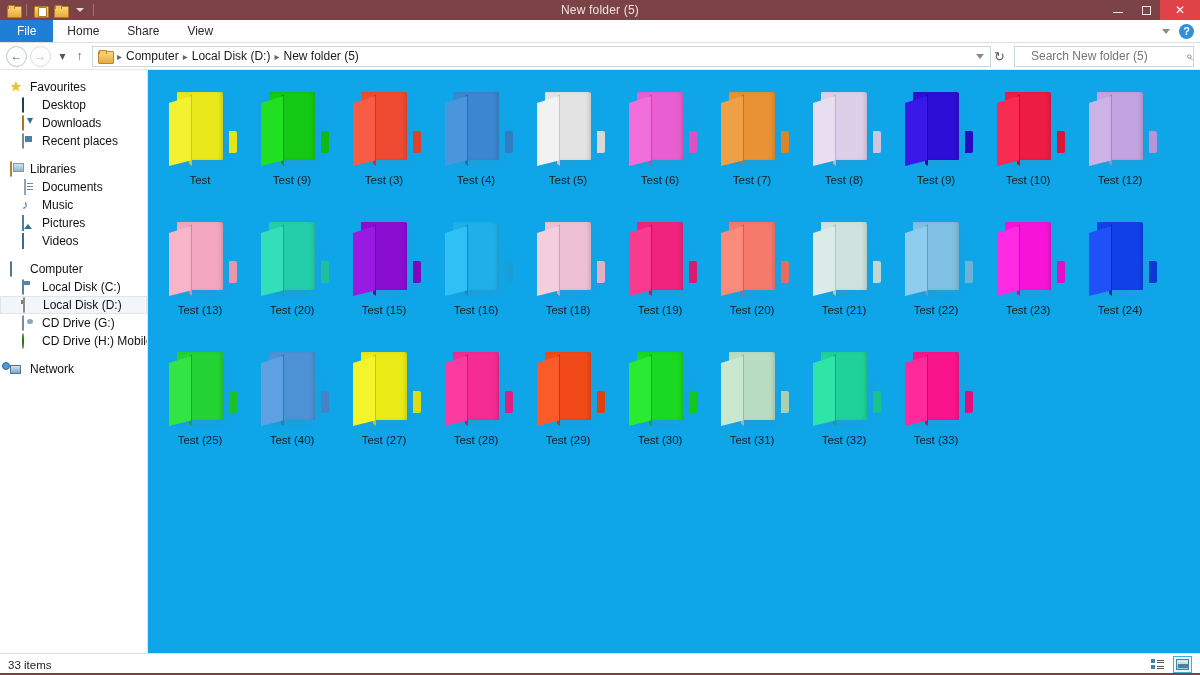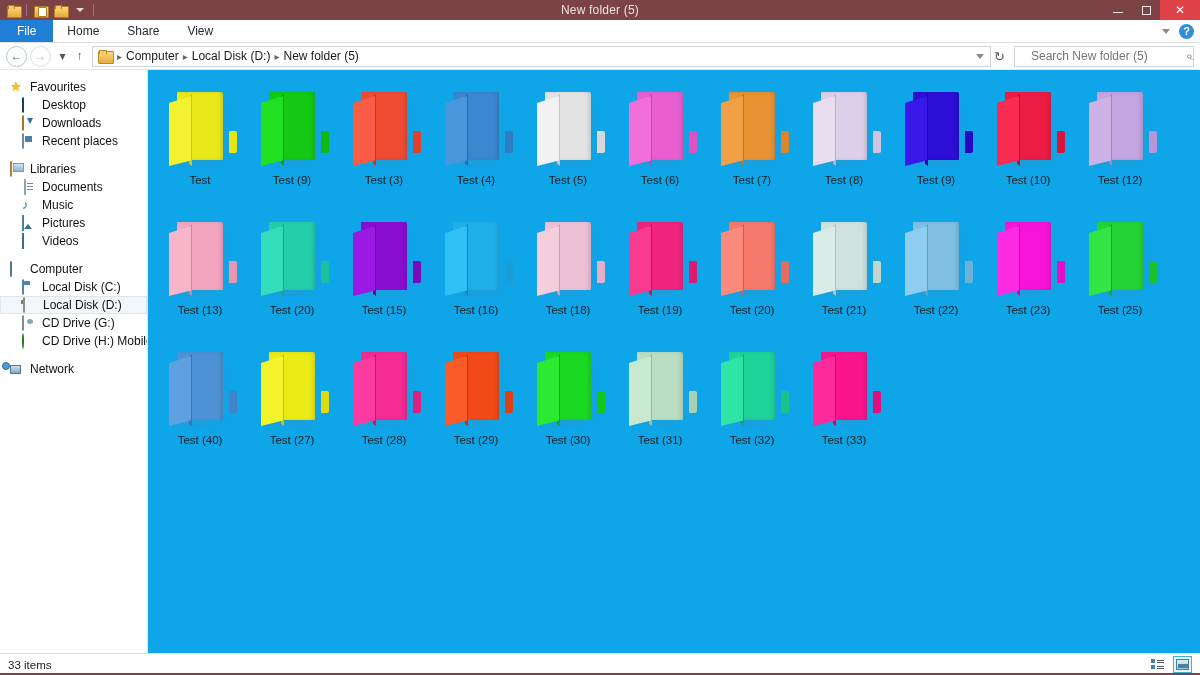--- a/index.html
+++ b/index.html
@@ -615,20 +615,32 @@
                 <span class="ftab"></span>
                 <span class="fback"></span>
                 <span class="fspine"></span>
                 <span class="ffront"></span>
               </div>
             </div>
             <div class="label">Test (23)</div>
           </div>
           <div class="item">
             <div class="icon-wrap">
+              <div class="folder" style="--c-main: #1040e8; --c-front: #1f50f8; --c-tab: #0b37d2; --c-spine: #082eb8;">
+                <span class="fshadow"></span>
+                <span class="ftab"></span>
+                <span class="fback"></span>
+                <span class="fspine"></span>
+                <span class="ffront"></span>
+              </div>
+            </div>
+            <div class="label">Test (24)</div>
+          </div>
+          <div class="item">
+            <div class="icon-wrap">
               <div class="folder" style="--c-main: #23d434; --c-front: #33e544; --c-tab: #1bc22c; --c-spine: #15aa25;">
                 <span class="fshadow"></span>
                 <span class="ftab"></span>
                 <span class="fback"></span>
                 <span class="fspine"></span>
                 <span class="ffront"></span>
               </div>
             </div>
             <div class="label">Test (25)</div>
           </div>

